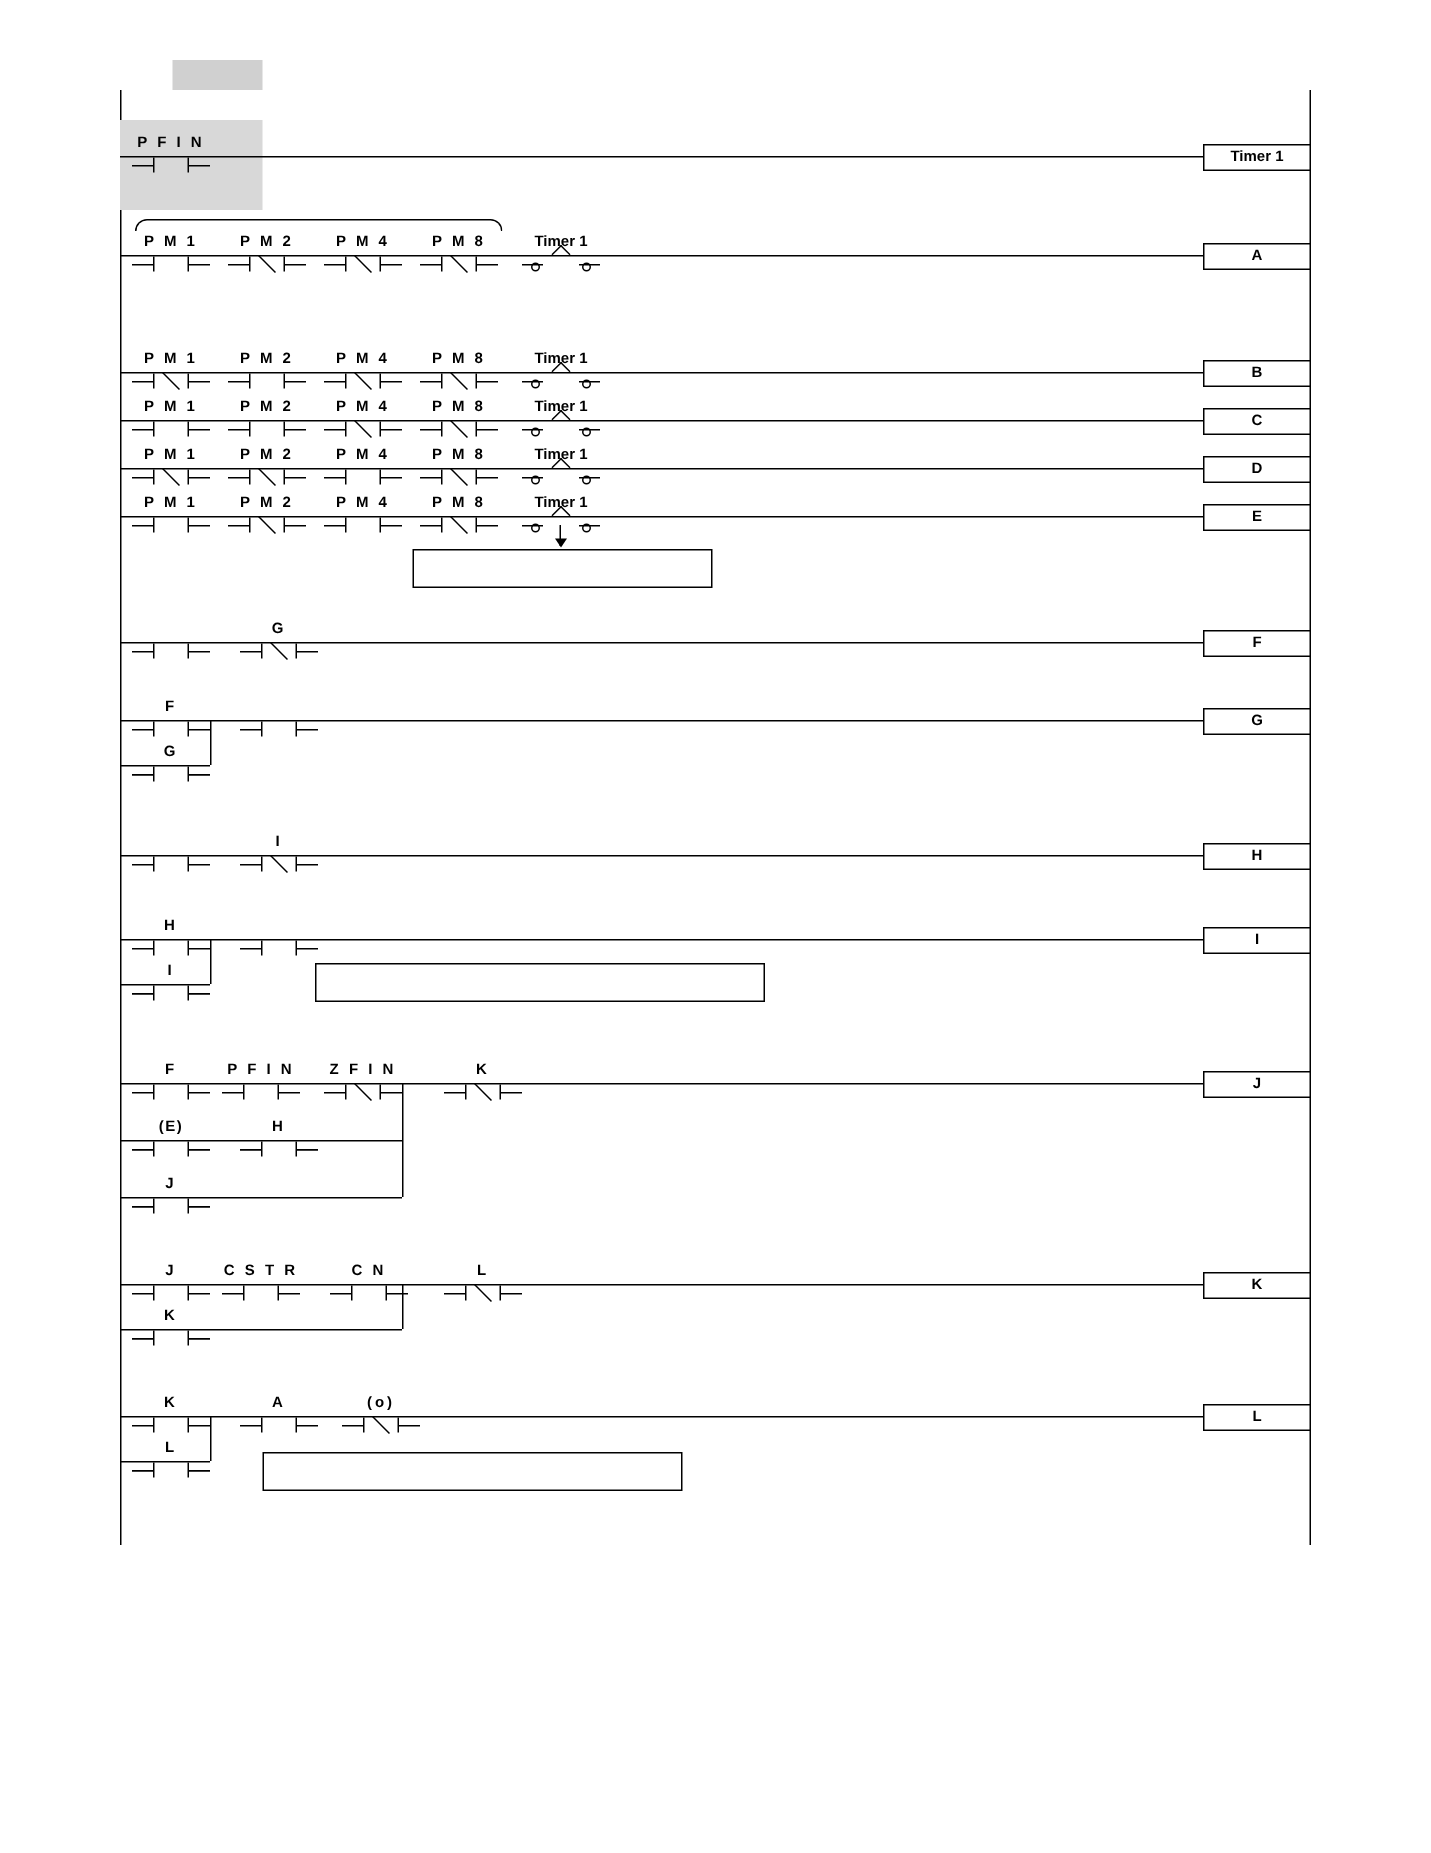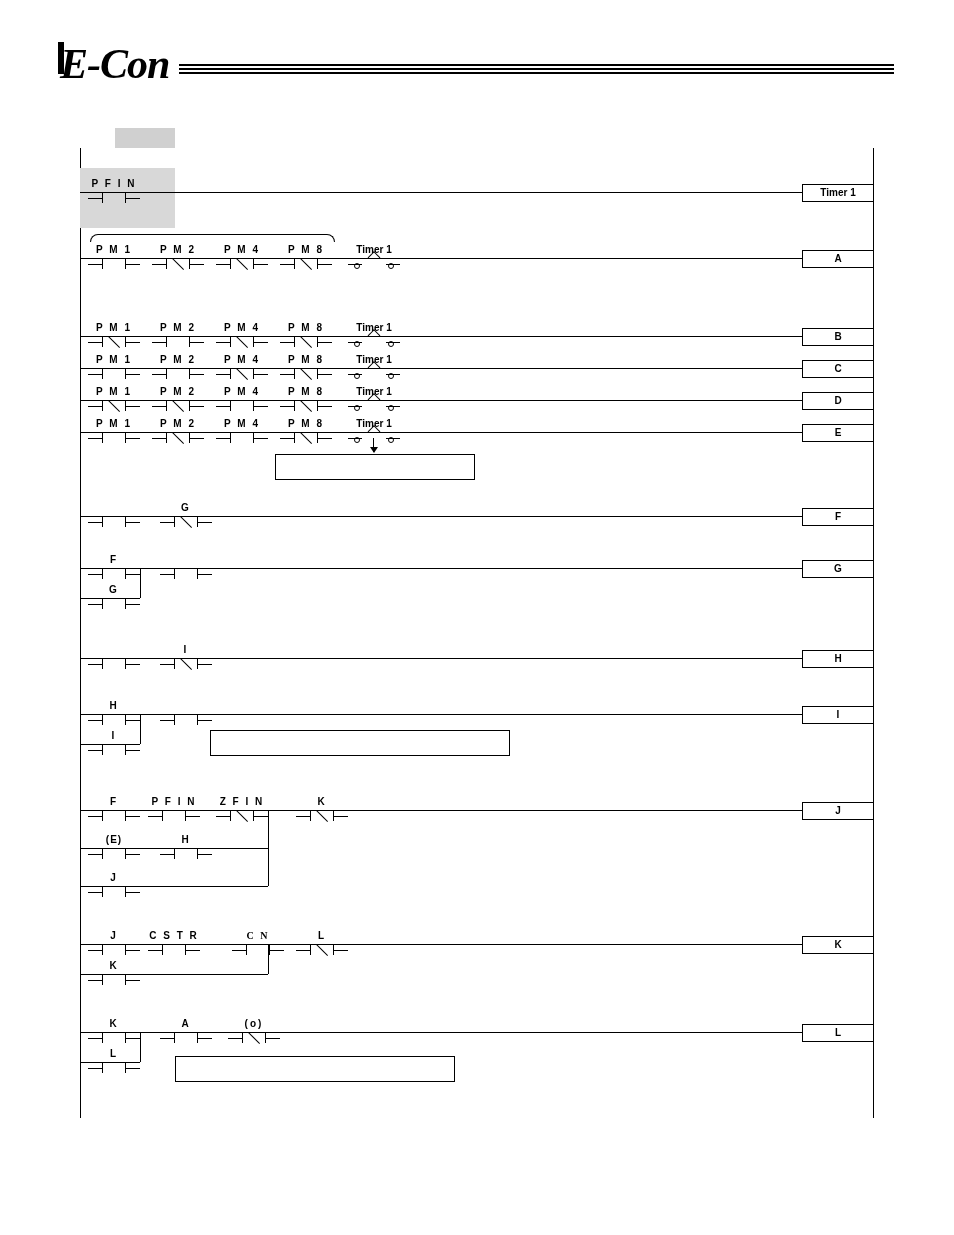--- a/index.html
+++ b/index.html
@@ -78,28 +78,20 @@
     border-top-left-radius: 8px; border-top-right-radius: 8px;
   }
 
   .grey-inline { position: absolute; top: 0; left: 0; width: 95px; height: 60px; background: #d8d8d8; }
 </style>
 </head>
 <body>
 
 <div class="page">
 
-  <div class="header">
-    <div class="logo"><span class="e-mark">E-Con</span></div>
-    <div class="header-rules">
-      <div class="rule"></div>
-        <div class="rule"></div>
-        <div class="rule"></div>
-    </div>
-  </div>
 
   <div class="grey-block"></div>
 
   <div class="diagram" style="height: 970px;">
     <div class="rail-left"></div>
     <div class="rail-right"></div>
 
     <div class="grey-inline" style="top:20px;"></div>
 
     <div class="rung tall" style="top:24px; position:absolute; left:0; right:0;">
@@ -511,21 +503,21 @@
             <span class="bar-r"></span>
           </div>
         </div>
       <div class="contact no" style="left:68px;">
           <span class="lbl">C S T R</span>
           <div class="sym">
             <span class="bar-l"></span>
             <span class="bar-r"></span>
           </div>
         </div>
-      <div class="contact no" style="left:152px;font-family:Liberation Serif, serif;">
+      <div class="contact no" style="left:140px;">
           <span class="lbl">C N</span>
           <div class="sym">
             <span class="bar-l"></span>
             <span class="bar-r"></span>
           </div>
         </div>
       <div class="contact nc" style="left:216px;">
           <span class="lbl">L</span>
           <div class="sym">
             <span class="bar-l"></span>

